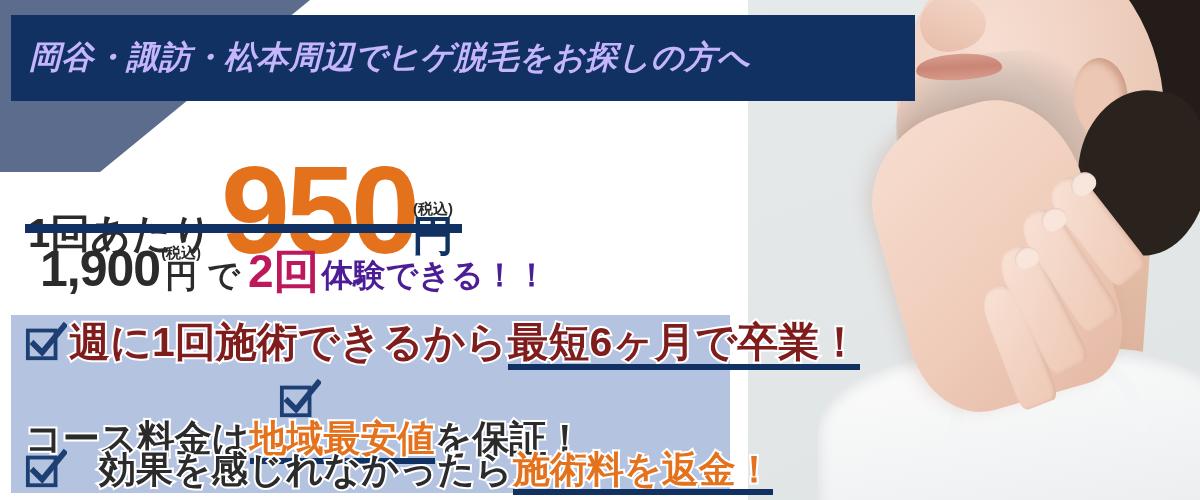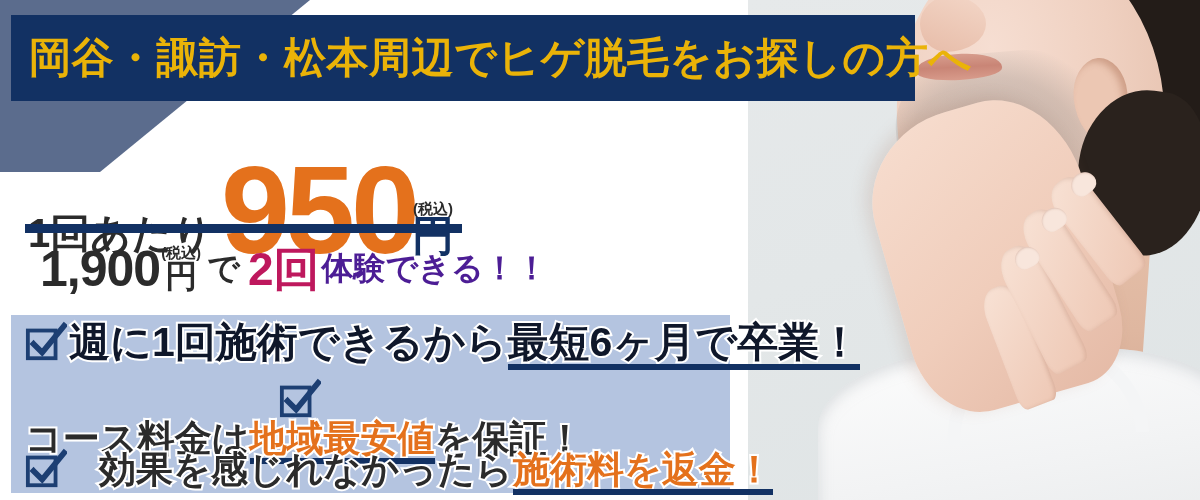--- a/index.html
+++ b/index.html
@@ -182,25 +182,26 @@
     width: 904px;
     height: 86px;
     background: #123163;
     display: flex;
     align-items: center;
     padding-left: 18px;
     box-sizing: border-box;
     z-index: 5;
   }
   .header-title {
-    color: #eab308;
-    font-size: 42px;
+    color: #c4b5fd;
+    font-size: 32px;
     font-weight: bold;
     letter-spacing: 0.5px;
     white-space: nowrap;
+    font-style: italic;
   }
 
   
   .price-zone {
     position: absolute;
     left: 0;
     top: 112px;
     width: 740px;
     height: 196px;
     z-index: 6;
@@ -265,21 +266,21 @@
     width: 437px;
     height: 9px;
     background: #123163;
   }
 
   .price-line-2 {
     position: absolute;
     left: 40px;
     top: 132px;
     display: flex;
-    align-items: center;
+    align-items: flex-end;
     white-space: nowrap;
   }
   .amount2 {
     font-size: 50px;
     font-weight: bold;
     color: #2b2b2b;
     line-height: 1;
     letter-spacing: -1px;
   }
   .yen-stack2 {
@@ -354,21 +355,21 @@
     display: block;
   }
   .row-1 .check-icon { margin-right: 2px; }
 
   .ck-text {
     font-weight: bold;
     line-height: 1;
   }
   .r1-text {
     font-size: 41px;
-    color: #0f172a;
+    color: #7f1d1d;
     -webkit-text-stroke: 4px #ffffff;
     paint-order: stroke fill;
   }
   .r23-dark {
     font-size: 37px;
     color: #2b2b2b;
     -webkit-text-stroke: 4px #ffffff;
     paint-order: stroke fill;
   }
   .r23-orange {

